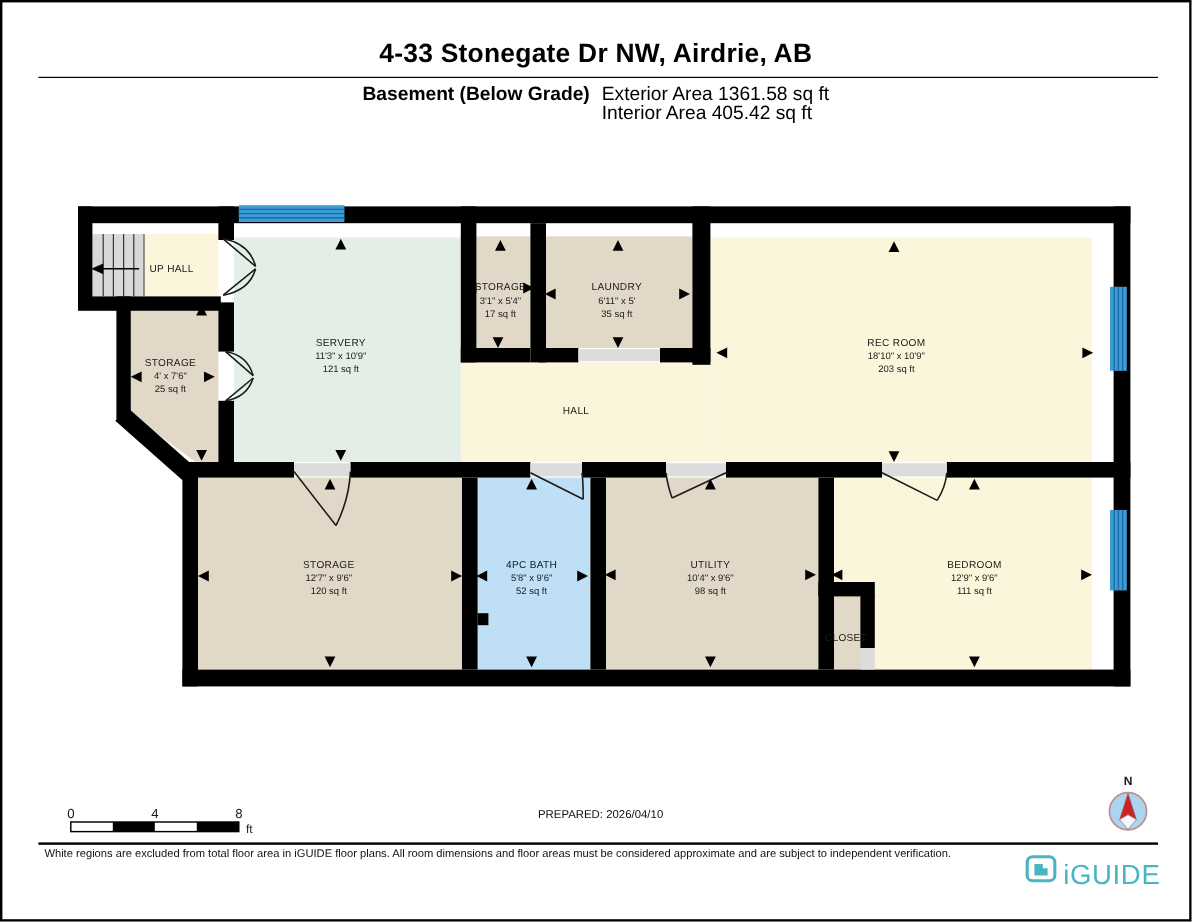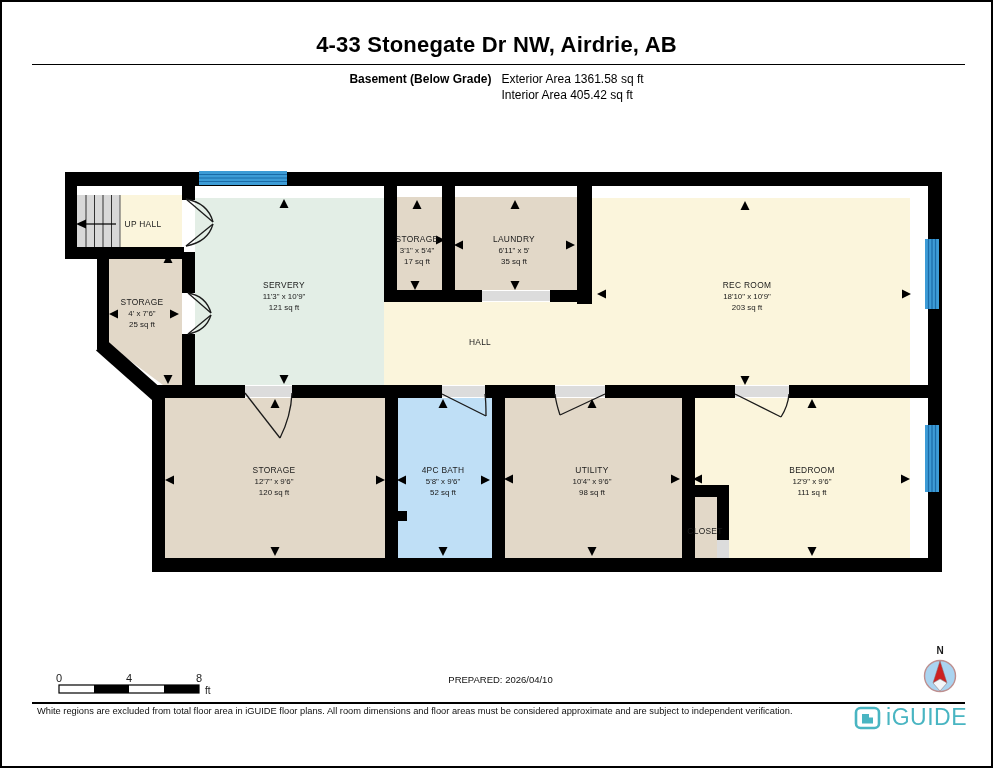--- a/index.html
+++ b/index.html
@@ -4,28 +4,28 @@
 <style>
   html,body{margin:0;padding:0;background:#888;}
   .page{
     position:relative;width:993px;height:768px;background:#fff;
     border:2px solid #000;box-sizing:border-box;overflow:hidden;
     font-family:"Liberation Sans",sans-serif;color:#000;
   }
   .abs{position:absolute;}
   .title{top:30px;left:0;width:100%;text-align:center;font-size:22px;font-weight:bold;letter-spacing:.2px;}
   .title-rule{top:62px;left:30px;width:933px;border-top:1.6px solid #000;height:0;}
-  .floor-row{top:69px;left:0;width:100%;display:flex;justify-content:center;gap:10px;font-size:12px;line-height:16px;}
+  .floor-row{top:69px;left:0;width:100%;display:flex;justify-content:center;gap:10px;font-size:16px;line-height:16px;}
   .floor-label{font-weight:bold;}
   .area-col div{white-space:nowrap;}
   .prepared{top:672px;left:4px;width:100%;text-align:center;font-size:9.5px;color:#111;}
   .footer-rule{top:700px;left:30px;width:933px;border-top:2px solid #000;height:0;}
   .disclaimer{top:704px;left:35px;font-size:9.3px;color:#111;}
   .brand{top:702px;right:24px;display:flex;align-items:center;gap:5px;color:#49B5C2;}
-  .brand-text{font-size:23px;letter-spacing:.5px;}
+  .brand-text{font-size:23px;letter-spacing:.5px;margin-top:12px;}
   svg text{font-family:"Liberation Sans",sans-serif;fill:#1a1a1a;}
   .rname{font-size:8.4px;letter-spacing:.3px;}
   .rdim{font-size:7.9px;}
   .snum{font-size:11px;}
   .sft{font-size:10px;}
   .ncompass{font-size:10px;font-weight:bold;}
   .w{fill:#000;}
   .gray{fill:#DCDCDC;}
   .door{stroke:#1a1a1a;stroke-width:1.3;fill:none;}
   .win{fill:#3D9CD6;}

